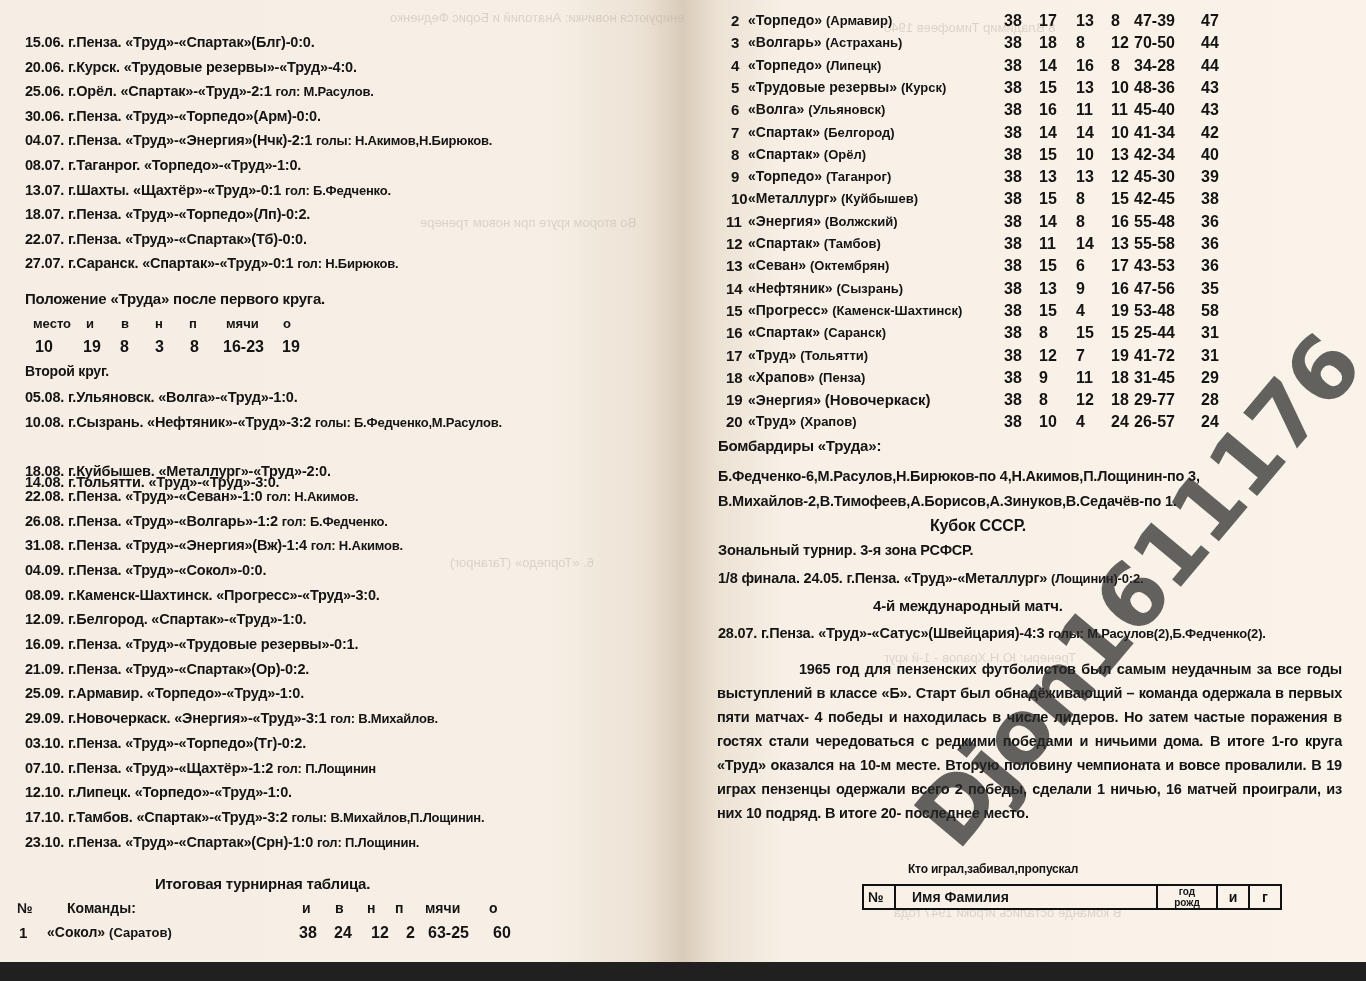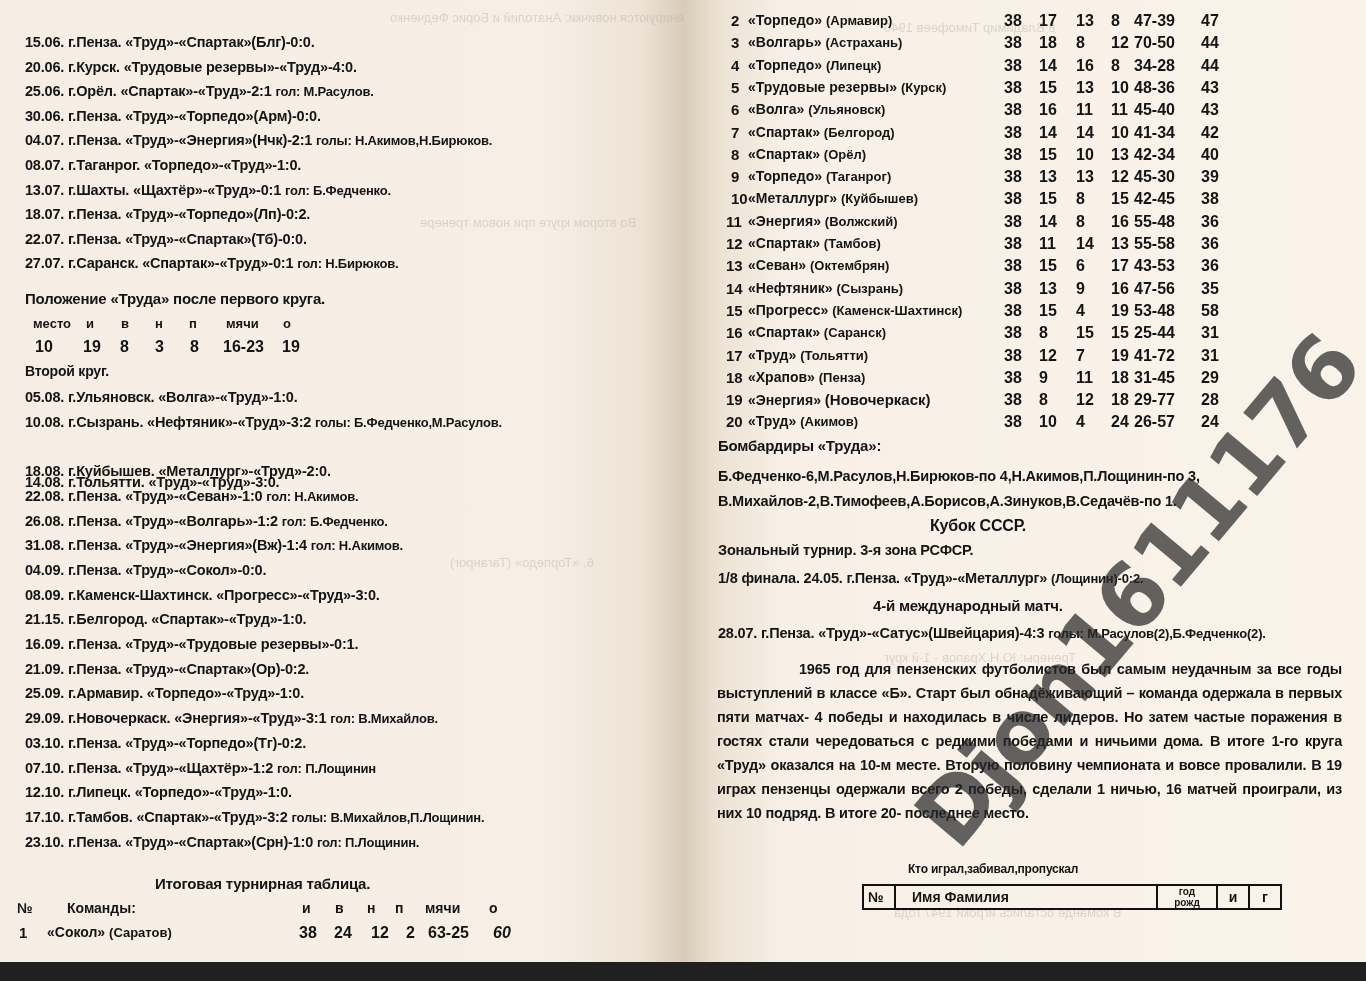--- a/index.html
+++ b/index.html
@@ -101,21 +101,21 @@
     <div id="left-matches-2">
         <div class="line" style="left: 25px; top: 389px;"><span>05.08.</span> <span>г.Ульяновск. «Волга»-«Труд»-1:0.</span> <span class="normal"></span></div>
         <div class="line" style="left: 25px; top: 413.7px;"><span>10.08.</span> <span>г.Сызрань. «Нефтяник»-«Труд»-3:2</span> <span class="normal">голы: Б.Федченко,М.Расулов.</span></div>
         <div class="line" style="left: 25px; top: 438.4px; margin-top: 36px;"><span>14.08.</span> <span>г.Тольятти. «Труд»-«Труд»-3:0.</span> <span class="normal"></span></div>
         <div class="line" style="left: 25px; top: 463.1px;"><span>18.08.</span> <span>г.Куйбышев. «Металлург»-«Труд»-2:0.</span> <span class="normal"></span></div>
         <div class="line" style="left: 25px; top: 487.8px;"><span>22.08.</span> <span>г.Пенза. «Труд»-«Севан»-1:0</span> <span class="normal">гол: Н.Акимов.</span></div>
         <div class="line" style="left: 25px; top: 512.5px;"><span>26.08.</span> <span>г.Пенза. «Труд»-«Волгарь»-1:2</span> <span class="normal">гол: Б.Федченко.</span></div>
         <div class="line" style="left: 25px; top: 537.2px;"><span>31.08.</span> <span>г.Пенза. «Труд»-«Энергия»(Вж)-1:4</span> <span class="normal">гол: Н.Акимов.</span></div>
         <div class="line" style="left: 25px; top: 561.9px;"><span>04.09.</span> <span>г.Пенза. «Труд»-«Сокол»-0:0.</span> <span class="normal"></span></div>
         <div class="line" style="left: 25px; top: 586.6px;"><span>08.09.</span> <span>г.Каменск-Шахтинск. «Прогресс»-«Труд»-3:0.</span> <span class="normal"></span></div>
-        <div class="line" style="left: 25px; top: 611.3px;"><span>21.15.</span> <span>г.Белгород. «Спартак»-«Труд»-1:0.</span> <span class="normal"></span></div>
+        <div class="line" style="left: 25px; top: 611.3px;"><span>12.09.</span> <span>г.Белгород. «Спартак»-«Труд»-1:0.</span> <span class="normal"></span></div>
         <div class="line" style="left: 25px; top: 636px;"><span>16.09.</span> <span>г.Пенза. «Труд»-«Трудовые резервы»-0:1.</span> <span class="normal"></span></div>
         <div class="line" style="left: 25px; top: 660.7px;"><span>21.09.</span> <span>г.Пенза. «Труд»-«Спартак»(Ор)-0:2.</span> <span class="normal"></span></div>
         <div class="line" style="left: 25px; top: 685.4px;"><span>25.09.</span> <span>г.Армавир. «Торпедо»-«Труд»-1:0.</span> <span class="normal"></span></div>
         <div class="line" style="left: 25px; top: 710.1px;"><span>29.09.</span> <span>г.Новочеркаск. «Энергия»-«Труд»-3:1</span> <span class="normal">гол: В.Михайлов.</span></div>
         <div class="line" style="left: 25px; top: 734.8px;"><span>03.10.</span> <span>г.Пенза. «Труд»-«Торпедо»(Тг)-0:2.</span> <span class="normal"></span></div>
         <div class="line" style="left: 25px; top: 759.5px;"><span>07.10.</span> <span>г.Пенза. «Труд»-«Щахтёр»-1:2</span> <span class="normal">гол: П.Лощинин</span></div>
         <div class="line" style="left: 25px; top: 784.2px; text-align: right;"><span>12.10.</span> <span>г.Липецк. «Торпедо»-«Труд»-1:0.</span> <span class="normal"></span></div>
         <div class="line" style="left: 25px; top: 808.9px;"><span>17.10.</span> <span>г.Тамбов. «Спартак»-«Труд»-3:2</span> <span class="normal">голы: В.Михайлов,П.Лощинин.</span></div>
         <div class="line" style="left: 25px; top: 833.6px;"><span>23.10.</span> <span>г.Пенза. «Труд»-«Спартак»(Срн)-1:0</span> <span class="normal">гол: П.Лощинин.</span></div>
       </div>
@@ -135,21 +135,21 @@
 
     <div id="standing-first">
         <div class="standing" style="left: 19px; top: 924px;">
           <span class="num" style="left: 0px;">1</span>
           <span class="team" style="left: 28px;"><span style="position: static;">«Сокол»</span> <span style="position: static; font-size: 13px;">(Саратов)</span></span>
           <span class="stat" style="left: 280px;">38</span>
           <span class="stat" style="left: 315px;">24</span>
           <span class="stat" style="left: 352px;">12</span>
           <span class="stat" style="left: 387px;">2</span>
           <span class="stat" style="left: 409px;">63-25</span>
-          <span class="stat" style="left: 474px; font-style: italic;">60</span>
+          <span class="stat" style="left: 474px;">60</span>
         </div>
       </div>
   </div>
 
   <div class="page page-right">
     <div class="ghost" style="left:200px;top:20px;">8 Владимир Тимофеев 1940</div>
     <div class="ghost" style="left:200px;top:650px;">Тренеры: Ю.Н.Храпов - 1-й круг</div>
     <div class="ghost" style="left:210px;top:905px;">В команде остались игроки 1947 года</div>
     <div id="standings-rest">
         <div class="standing" style="left: 42px; top: 12px;">
@@ -327,21 +327,21 @@
           <span class="team" style="left: 22px;"><span style="position: static;">«Энергия»</span> <span style="position: static; font-size: 15px; text-align: right;">(Новочеркаск)</span></span>
           <span class="stat" style="left: 278px;">38</span>
           <span class="stat" style="left: 313px;">8</span>
           <span class="stat" style="left: 350px;">12</span>
           <span class="stat" style="left: 385px;">18</span>
           <span class="stat" style="left: 408px;">29-77</span>
           <span class="stat" style="left: 475px;">28</span>
         </div>
         <div class="standing" style="left: 42px; top: 413.4px;">
           <span class="num" style="left: 0px;">20</span>
-          <span class="team" style="left: 22px;"><span style="position: static;">«Труд»</span> <span style="position: static; font-size: 13px;">(Акимов)</span></span>
+          <span class="team" style="left: 22px;"><span style="position: static;">«Труд»</span> <span style="position: static; font-size: 13px;">(Храпов)</span></span>
           <span class="stat" style="left: 278px;">38</span>
           <span class="stat" style="left: 313px;">10</span>
           <span class="stat" style="left: 350px;">4</span>
           <span class="stat" style="left: 385px;">24</span>
           <span class="stat" style="left: 408px;">26-57</span>
           <span class="stat" style="left: 475px;">24</span>
         </div>
       </div>
   </div>
 </div>

